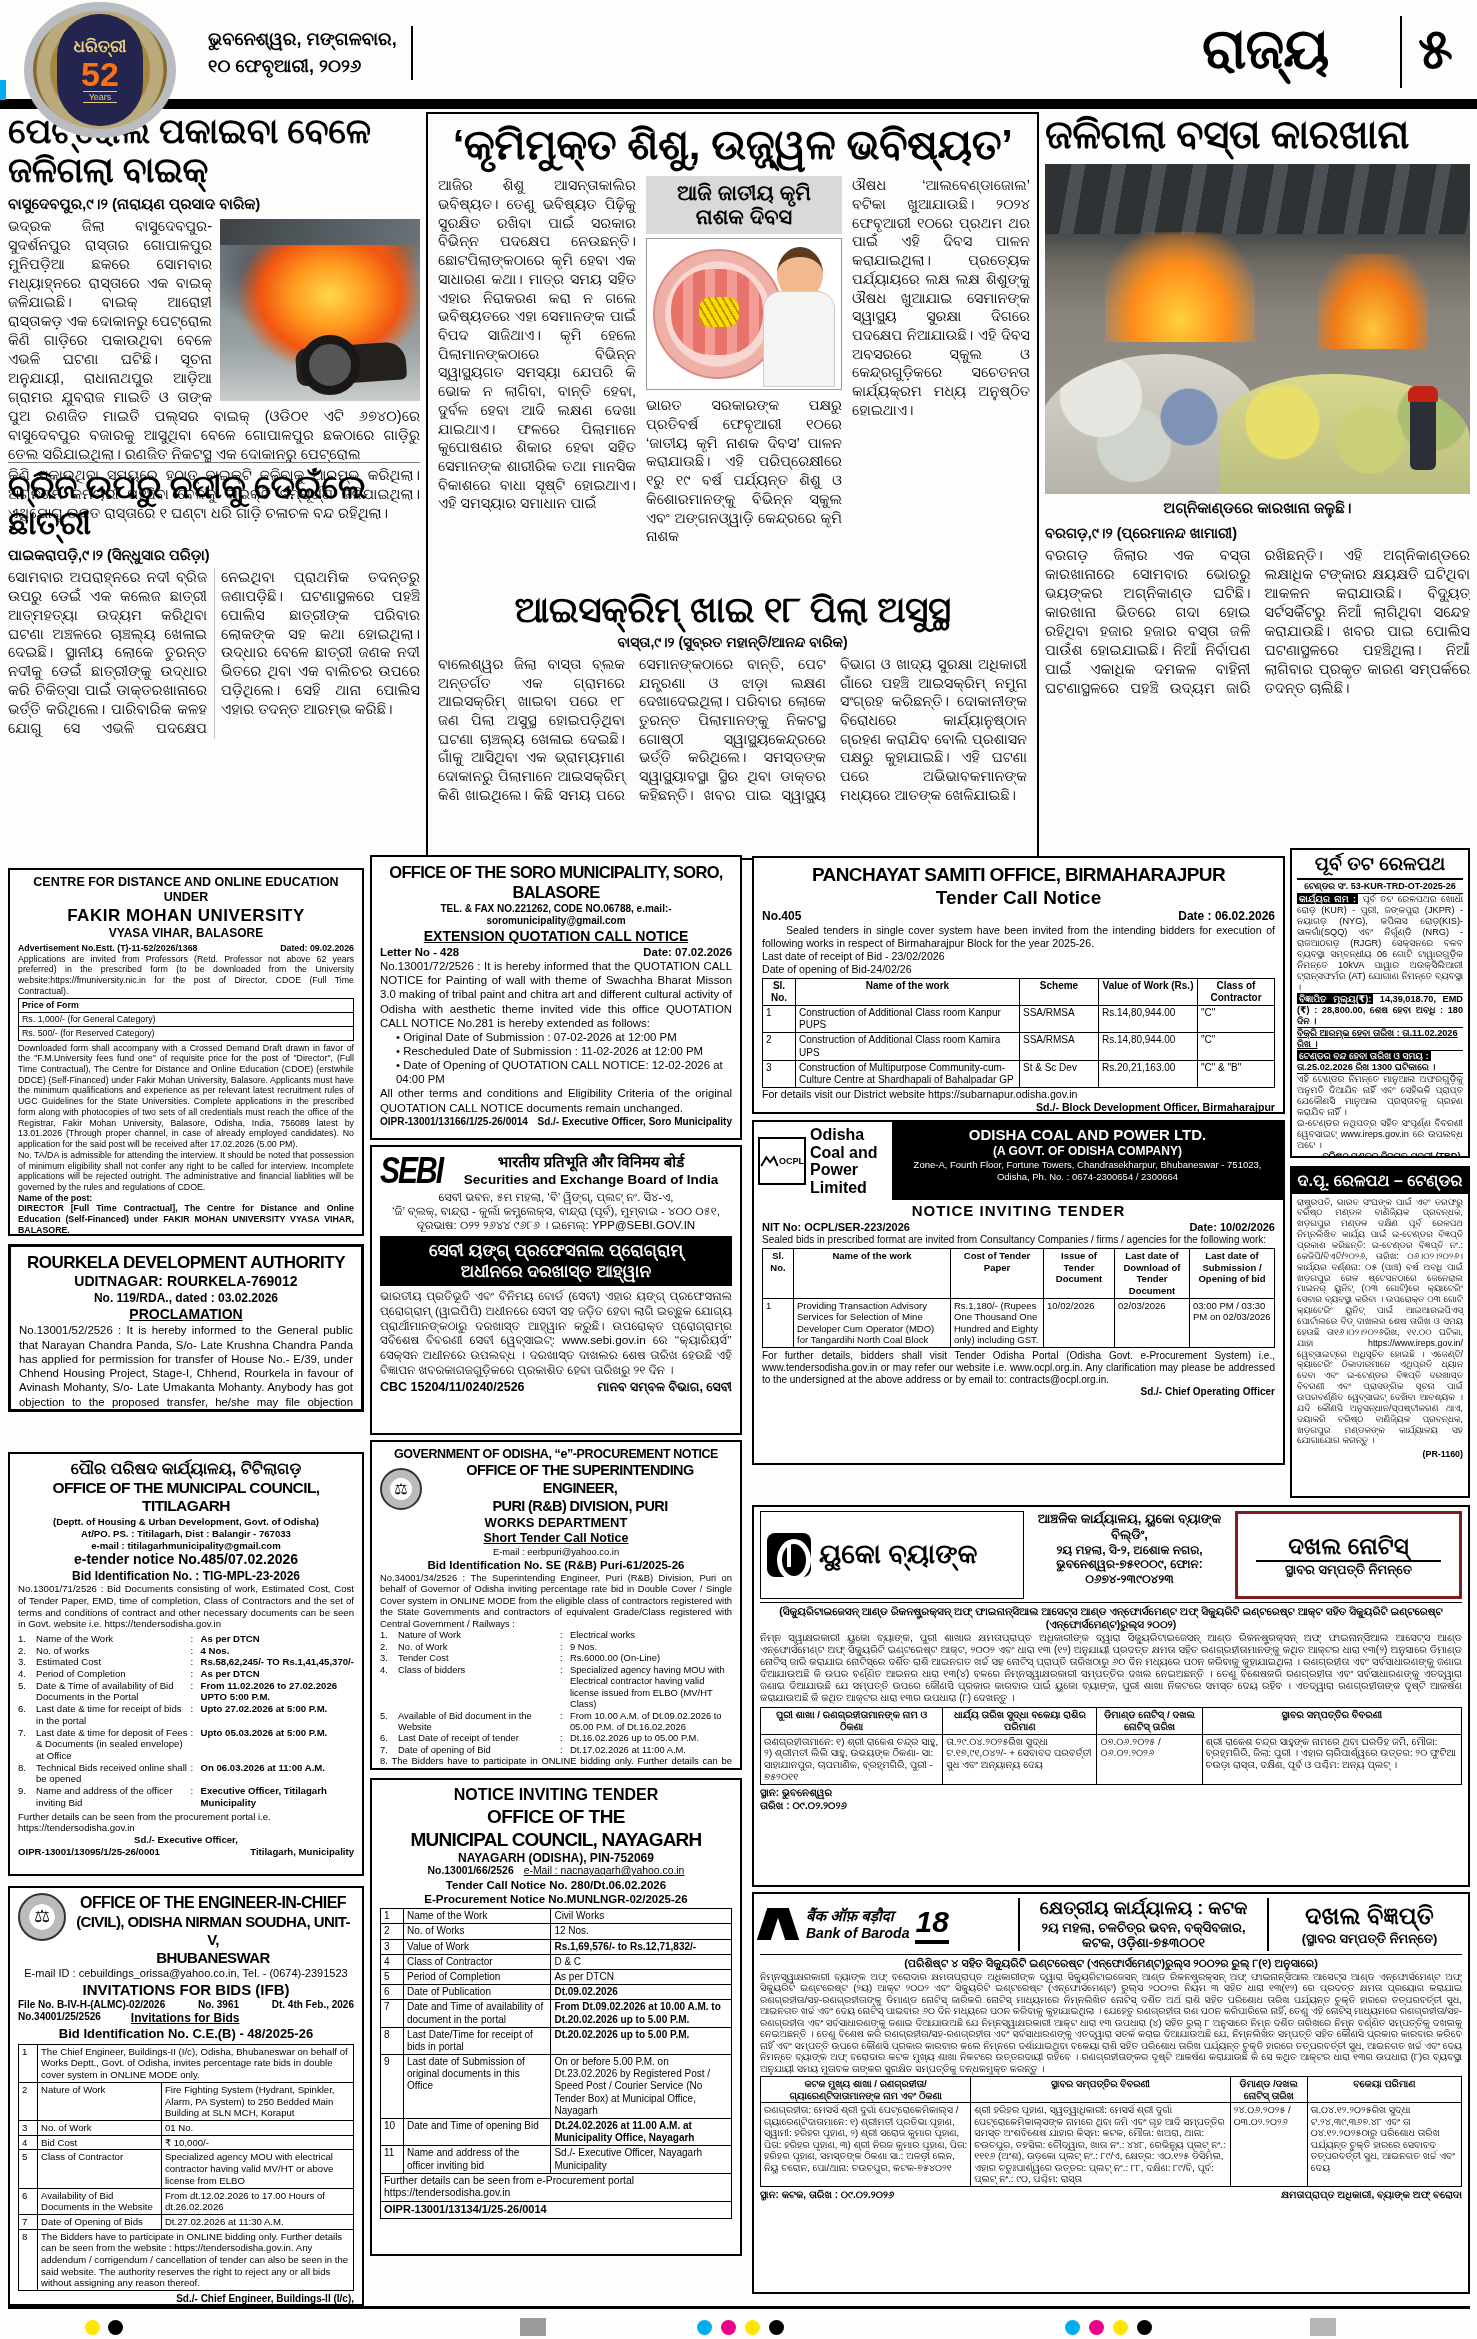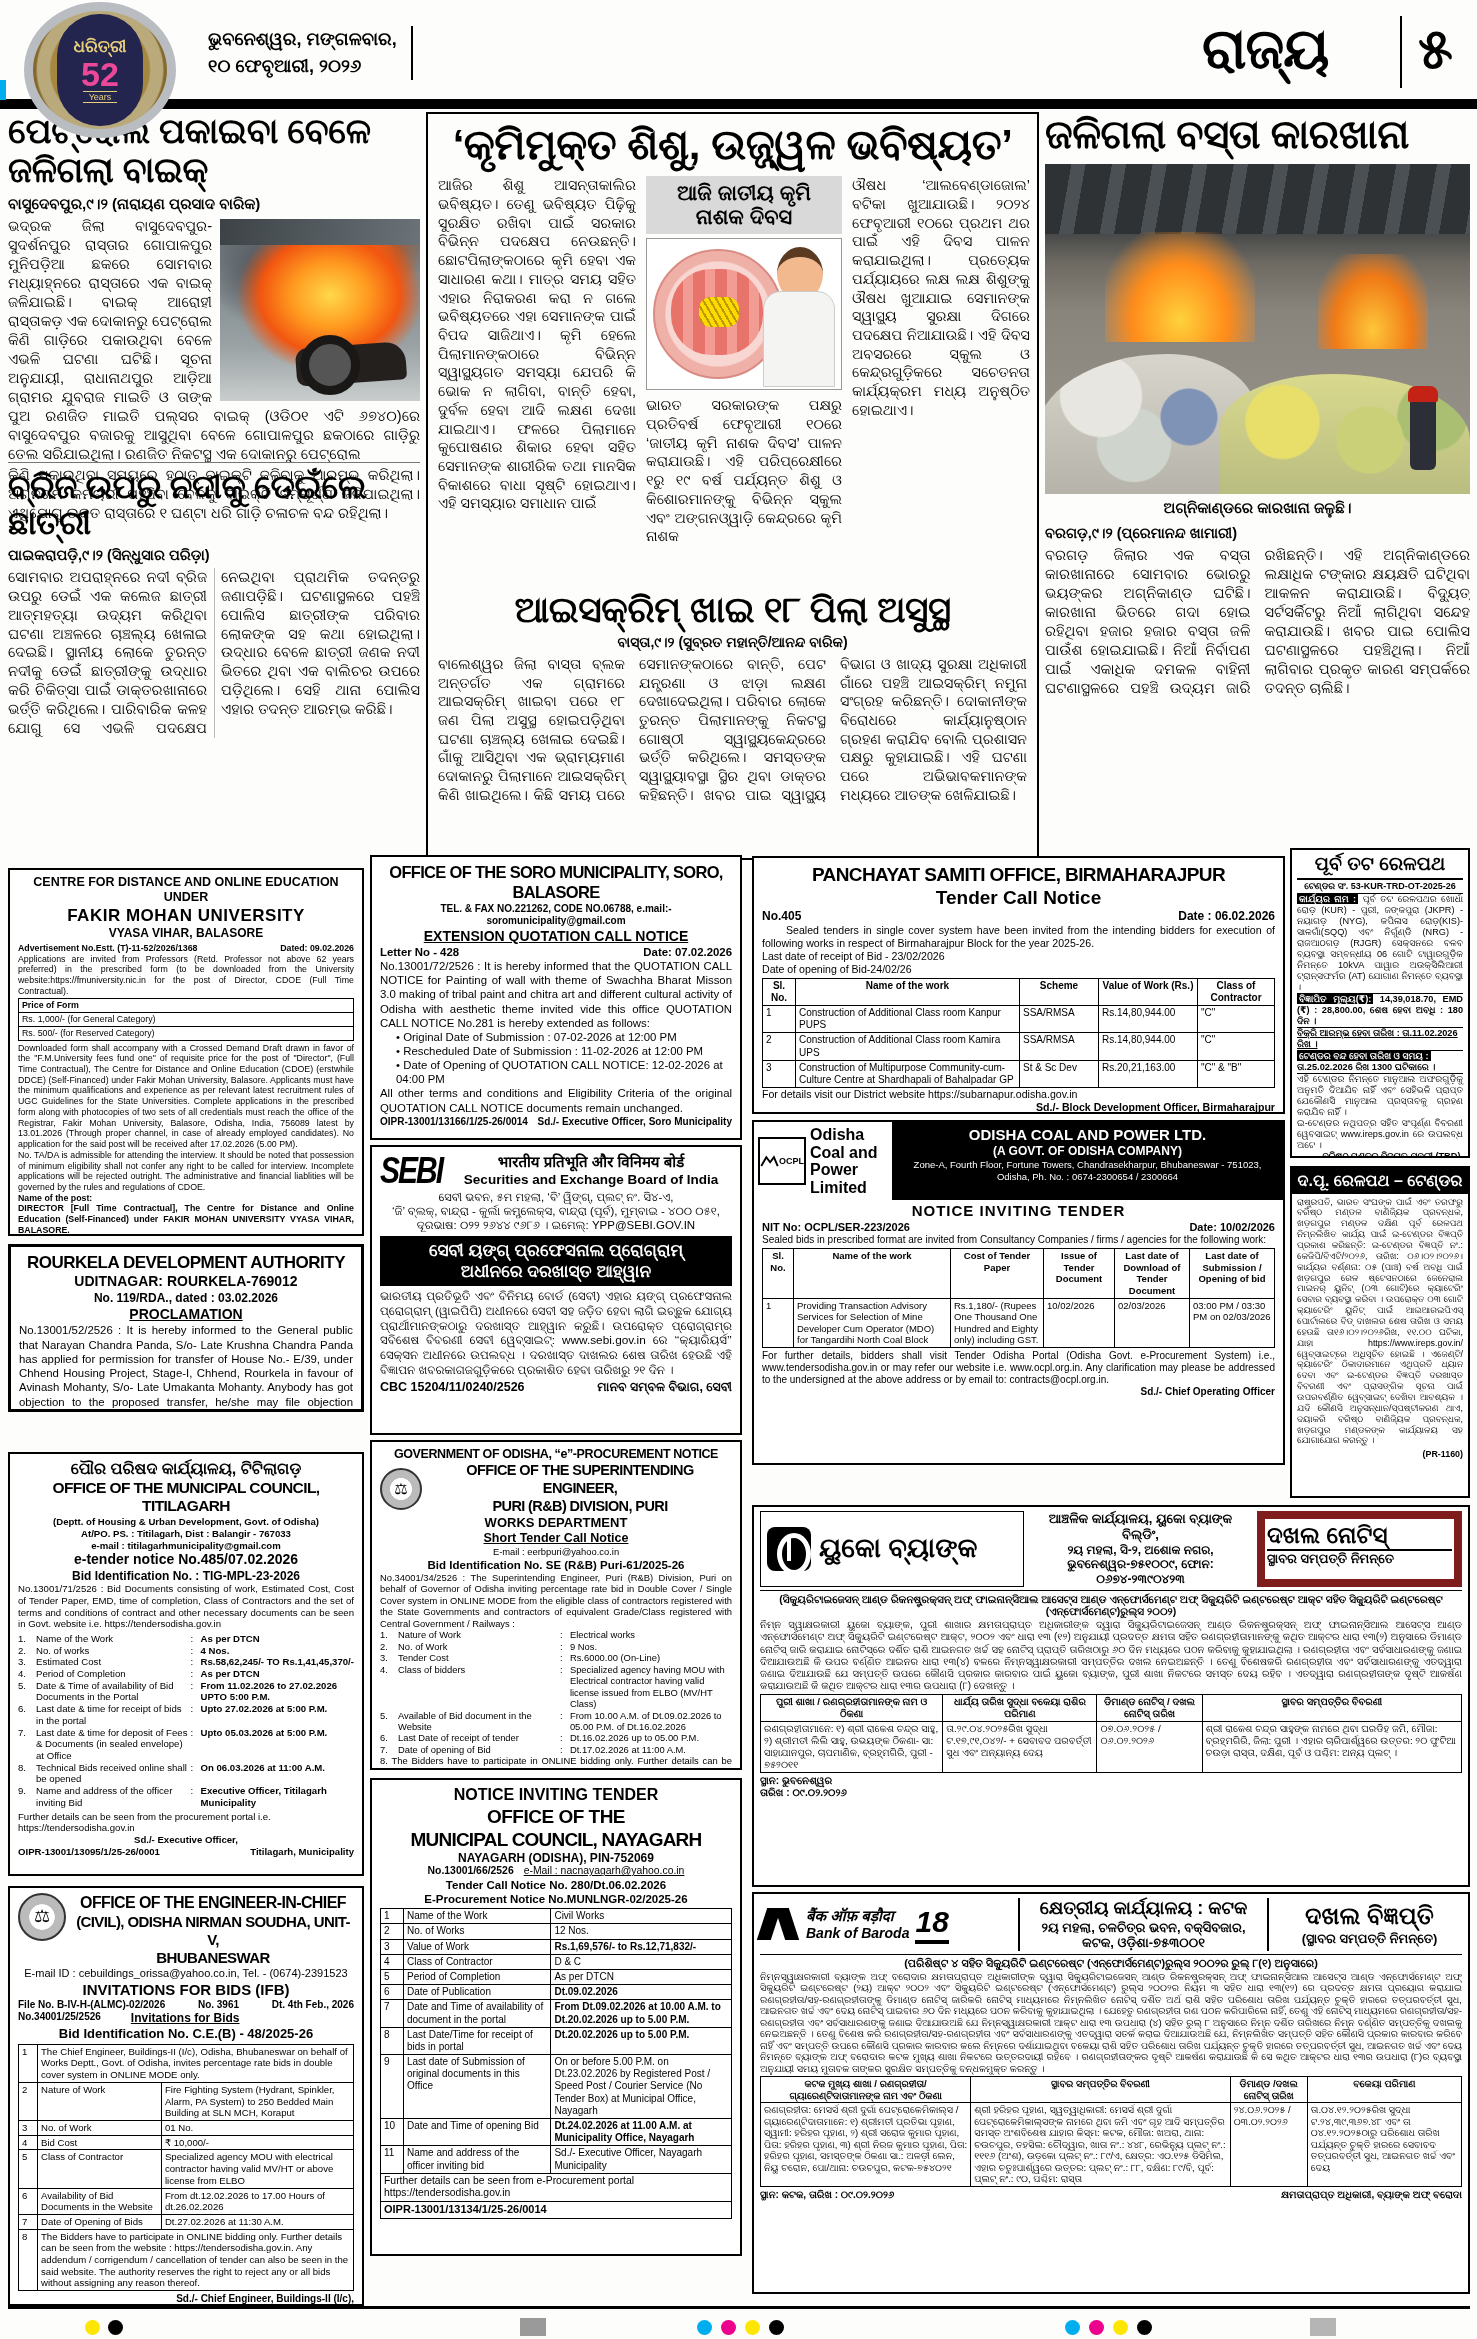--- a/index.html
+++ b/index.html
@@ -40,21 +40,21 @@
 <body>
 
 <div class="page">
 
   <div class="hr-black" style="left:0;top:99px;width:1477px;height:10px"></div>
   <div class="abs" style="left:0;top:80px;width:6px;height:20px;background:#00aeef"></div>
 
   <div class="logo-ring">
     <div class="logo-inner">
       <div style="font-size:17px;font-weight:bold;color:#e8cf7c">ଧରିତ୍ରୀ</div>
-      <div style="font-size:34px;font-weight:900;color:#ec4899;line-height:1">52</div>
+      <div style="font-size:34px;font-weight:900;color:#f97316;line-height:1">52</div>
       <div style="font-size:9px;color:#e8cf7c;border-top:1px solid #e8cf7c;border-bottom:1px solid #e8cf7c;padding:0 6px">Years</div>
     </div>
   </div>
 
   <div class="abs" style="left:208px;top:26px;font-size:18px;font-weight:bold;line-height:1.5;border-right:2px solid #000;padding-right:14px">
     <div>ଭୁବନେଶ୍ୱର, ମଙ୍ଗଳବାର,</div>
     <div>୧୦ ଫେବୃଆରୀ, ୨୦୨୬</div>
   </div>
 
   <div class="abs b" style="left:1202px;top:16px;font-size:56px;letter-spacing:-1px">ରାଜ୍ୟ</div>
@@ -611,21 +611,21 @@
           <div style="position:absolute;left:10px;top:6px;width:24px;height:32px;border-radius:50%;border:5px solid #fff"></div>
           <div style="position:absolute;left:20px;top:10px;width:4px;height:24px;background:#fff"></div>
         </div>
         <div class="b" style="font-size:27px">ୟୁକୋ ବ୍ୟାଙ୍କ</div>
       </div>
       <div style="flex:1;text-align:center;font-weight:bold">
         <div style="font-size:13px">ଆଞ୍ଚଳିକ କାର୍ଯ୍ୟାଳୟ, ୟୁକୋ ବ୍ୟାଙ୍କ ବିଲ୍ଡିଂ,</div>
         <div style="font-size:12px">୨ୟ ମହଲା, ସି-୨, ଅଶୋକ ନଗର,</div>
         <div style="font-size:12px">ଭୁବନେଶ୍ୱର-୭୫୧୦୦୯, ଫୋନ: ୦୬୭୪-୨୩୯୦୪୨୩</div>
       </div>
-      <div style="flex:0 0 185px;border:8px solid #7f1d1d;text-align:left;padding:2px">
+      <div style="flex:0 0 185px;border:3px solid #7f1d1d;text-align:center;padding:18px">
         <div class="b" style="font-size:23px;border-bottom:2px solid #000">ଦଖଲ ନୋଟିସ୍</div>
         <div class="b" style="font-size:13px">ସ୍ଥାବର ସମ୍ପତ୍ତି ନିମନ୍ତେ</div>
       </div>
     </div>
     <div class="c b" style="font-size:10.5px;margin-top:2px">(ସିକ୍ୟୁରିଟାଇଜେସନ୍ ଆଣ୍ଡ ରିକନଷ୍ଟ୍ରକ୍ସନ୍ ଅଫ୍ ଫାଇନାନ୍‌ସିଆଲ ଆସେଟ୍ସ ଆଣ୍ଡ ଏନ୍‌ଫୋର୍ସମେଣ୍ଟ ଅଫ୍ ସିକ୍ୟୁରିଟି ଇଣ୍ଟରେଷ୍ଟ ଆକ୍ଟ ସହିତ ସିକ୍ୟୁରିଟି ଇଣ୍ଟରେଷ୍ଟ (ଏନ୍‌ଫୋର୍ସମେଣ୍ଟ)ରୁଲ୍ସ ୨୦୦୨)</div>
     <div class="j" style="font-size:10px;margin-top:1px">ନିମ୍ନ ସ୍ୱାକ୍ଷରକାରୀ ୟୁକୋ ବ୍ୟାଙ୍କ, ପୁରୀ ଶାଖାର କ୍ଷମତାପ୍ରାପ୍ତ ଅଧିକାରୀଙ୍କ ଦ୍ୱାରା ସିକ୍ୟୁରିଟାଇଜେସନ୍ ଆଣ୍ଡ ରିକନଷ୍ଟ୍ରକ୍ସନ୍ ଅଫ୍ ଫାଇନାନ୍‌ସିଆଲ ଆସେଟ୍ସ ଆଣ୍ଡ ଏନ୍‌ଫୋର୍ସମେଣ୍ଟ ଅଫ୍ ସିକ୍ୟୁରିଟି ଇଣ୍ଟରେଷ୍ଟ ଆକ୍ଟ, ୨୦୦୨ ଏବଂ ଧାରା ୧୩ (୧୨) ଅନୁଯାୟୀ ପ୍ରଦତ୍ତ କ୍ଷମତା ସହିତ ରଣଗ୍ରହୀତାମାନଙ୍କୁ କଥିତ ଆକ୍ଟର ଧାରା ୧୩(୨) ଅନୁସାରେ ଡିମାଣ୍ଡ ନୋଟିସ୍ ଜାରି କରାଯାଇ ନୋଟିସ୍‌ରେ ଦର୍ଶିତ ରାଶି ଆଇନଗତ ଖର୍ଚ୍ଚ ସହ ନୋଟିସ୍ ପ୍ରାପ୍ତି ତାରିଖଠାରୁ ୬୦ ଦିନ ମଧ୍ୟରେ ପଠନ କରିବାକୁ କୁହାଯାଇଥିଲା । ରଣଗ୍ରହୀତା ଏବଂ ସର୍ବସାଧାରଣଙ୍କୁ ଜଣାଇ ଦିଆଯାଉଅଛି କି ଉପର ବର୍ଣ୍ଣିତ ଆଇନର ଧାରା ୧୩(୪) ବଳରେ ନିମ୍ନସ୍ୱାକ୍ଷରକାରୀ ସମ୍ପତ୍ତିର ଦଖଲ ନେଇଅଛନ୍ତି । ତେଣୁ ବିଶେଷକରି ରଣଗ୍ରହୀତା ଏବଂ ସର୍ବସାଧାରଣଙ୍କୁ ଏତଦ୍ୱାରା ଜଣାଇ ଦିଆଯାଉଛି ଯେ ସମ୍ପତ୍ତି ଉପରେ କୌଣସି ପ୍ରକାର କାରବାର ପାଇଁ ୟୁକୋ ବ୍ୟାଙ୍କ, ପୁରୀ ଶାଖା ନିକଟରେ ସମସ୍ତ ଦେୟ ରହିବ । ଏତଦ୍ୱାରା ରଣଗ୍ରହୀତାଙ୍କ ଦୃଷ୍ଟି ଆକର୍ଷଣ କରାଯାଉଅଛି କି କଥିତ ଆକ୍ଟର ଧାରା ୧୩ର ଉପଧାରା (୮) ଦେଖନ୍ତୁ ।</div>
     <table class="tb" style="font-size:9.8px;margin-top:2px">
       <tbody>
           <tr>
         <th class="c" style="width:26%;text-align:center">ପୁରୀ ଶାଖା / ରଣଗ୍ରହୀତାମାନଙ୍କ ନାମ ଓ ଠିକଣା</th>

